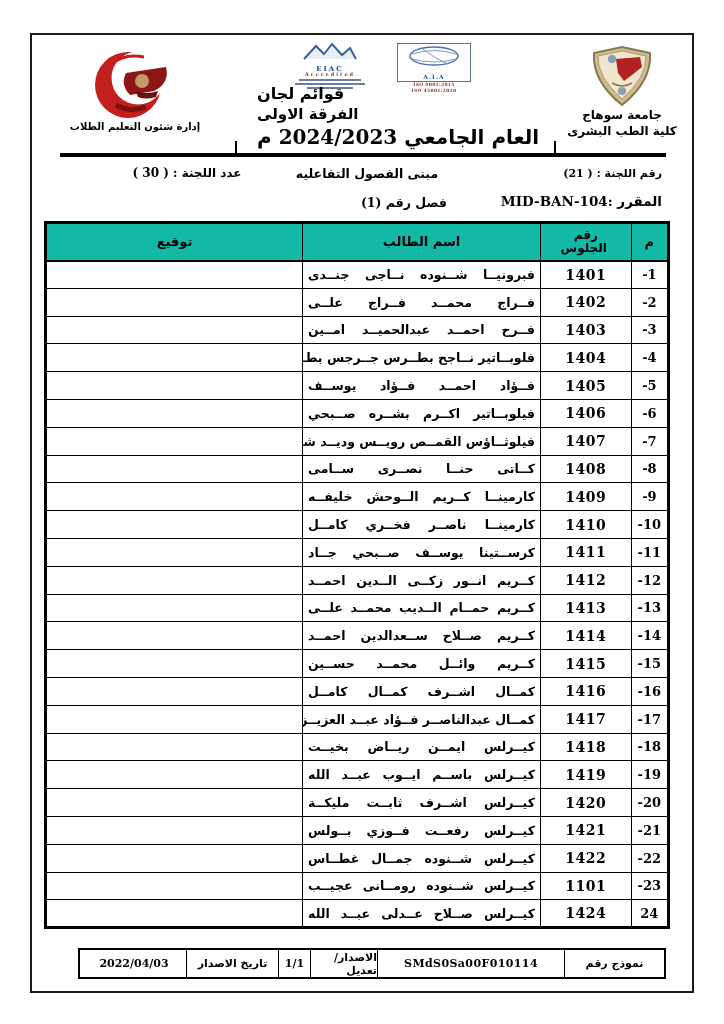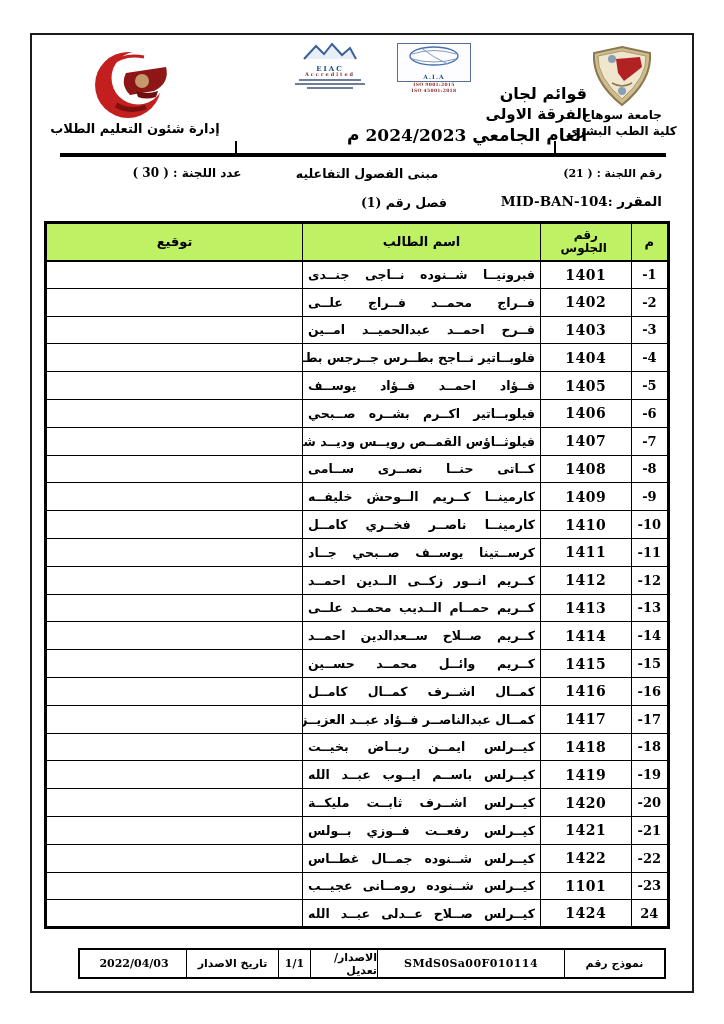--- a/index.html
+++ b/index.html
@@ -8,25 +8,25 @@
     font-family:"DejaVu Serif","DejaVu Sans",sans-serif;
     color:#000;overflow:hidden;
   }
   .page{
     position:absolute;left:30px;top:33px;width:660px;height:956px;
     border:2px solid #1b1b1b;background:#fff;
   }
   .abs{position:absolute;}
 
   
-  .dept-label{left:18px;top:86px;width:170px;font-size:13px;font-weight:bold;text-align:center;direction:rtl;}
-  .title-block{left:225px;top:49px;width:330px;text-align:right;direction:rtl;line-height:1.3;}
+  .dept-label{left:18px;top:86px;width:170px;font-size:10px;font-weight:bold;text-align:center;direction:rtl;}
+  .title-block{left:225px;top:49px;width:330px;text-align:left;direction:rtl;line-height:1.3;}
   .title-block .t1{font-size:16px;font-weight:bold;}
   .title-block .t2{font-size:15px;font-weight:bold;}
-  .title-block .t3{font-size:17px;font-weight:bold;}
+  .title-block .t3{font-size:20px;font-weight:bold;}
   .univ-block{left:520px;top:72px;width:140px;text-align:center;direction:rtl;line-height:1.35;}
   .univ-block div{font-size:12px;font-weight:bold;}
 
   .logo-crescent{left:38px;top:12px;}
   .logo-eiac{left:258px;top:6px;width:80px;text-align:center;}
   .logo-eiac .letters{font-size:7px;font-weight:bold;color:#1d4f8f;letter-spacing:2px;line-height:1;}
   .cap-bar{height:2.5px;background:#6b7f9c;margin:1.5px auto;}
   .logo-aja{left:365px;top:8px;width:74px;text-align:center;}
   .aja-box{border:1px solid #5a6f96;background:#fdfdff;padding:1px 0;}
   .aja-cap{font-size:4.5px;line-height:1.3;color:#8a3030;font-weight:bold;letter-spacing:.3px;}
@@ -48,21 +48,21 @@
   .students-table{
     position:absolute;left:12px;top:186px;width:626px;
     border-collapse:collapse;direction:rtl;table-layout:fixed;
     border:3px solid #000;
   }
   .students-table th,.students-table td{
     border:1px solid #000;padding:0;overflow:hidden;
   }
   .students-table thead tr{height:38px;}
   .students-table thead th{
-    background:#bef264;font-size:13px;font-weight:bold;
+    background:#14b8a6;font-size:13px;font-weight:bold;
     border-bottom:2px solid #000;
   }
   .students-table thead th .wrap-narrow{width:42px;margin:0 auto;font-size:12px;line-height:1.1;}
   .students-table tbody tr{height:27.8px;}
   .col-no{width:37px;}
   .col-seat{width:90px;}
   .col-name{width:236px;}
   .col-sig{width:255px;}
   td.cell-no{direction:ltr;text-align:center;font-size:13px;font-weight:bold;}
   td.cell-seat{text-align:center;font-size:14px;font-weight:bold;letter-spacing:.5px;}

